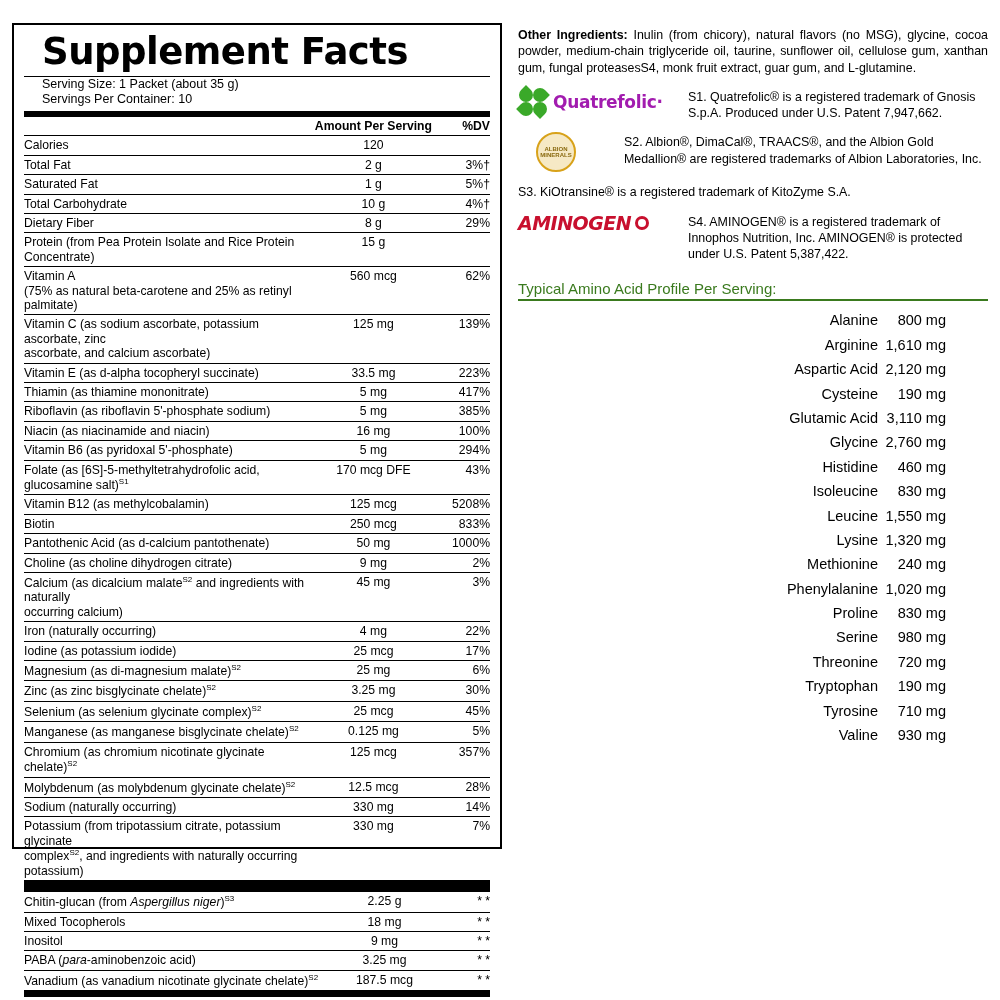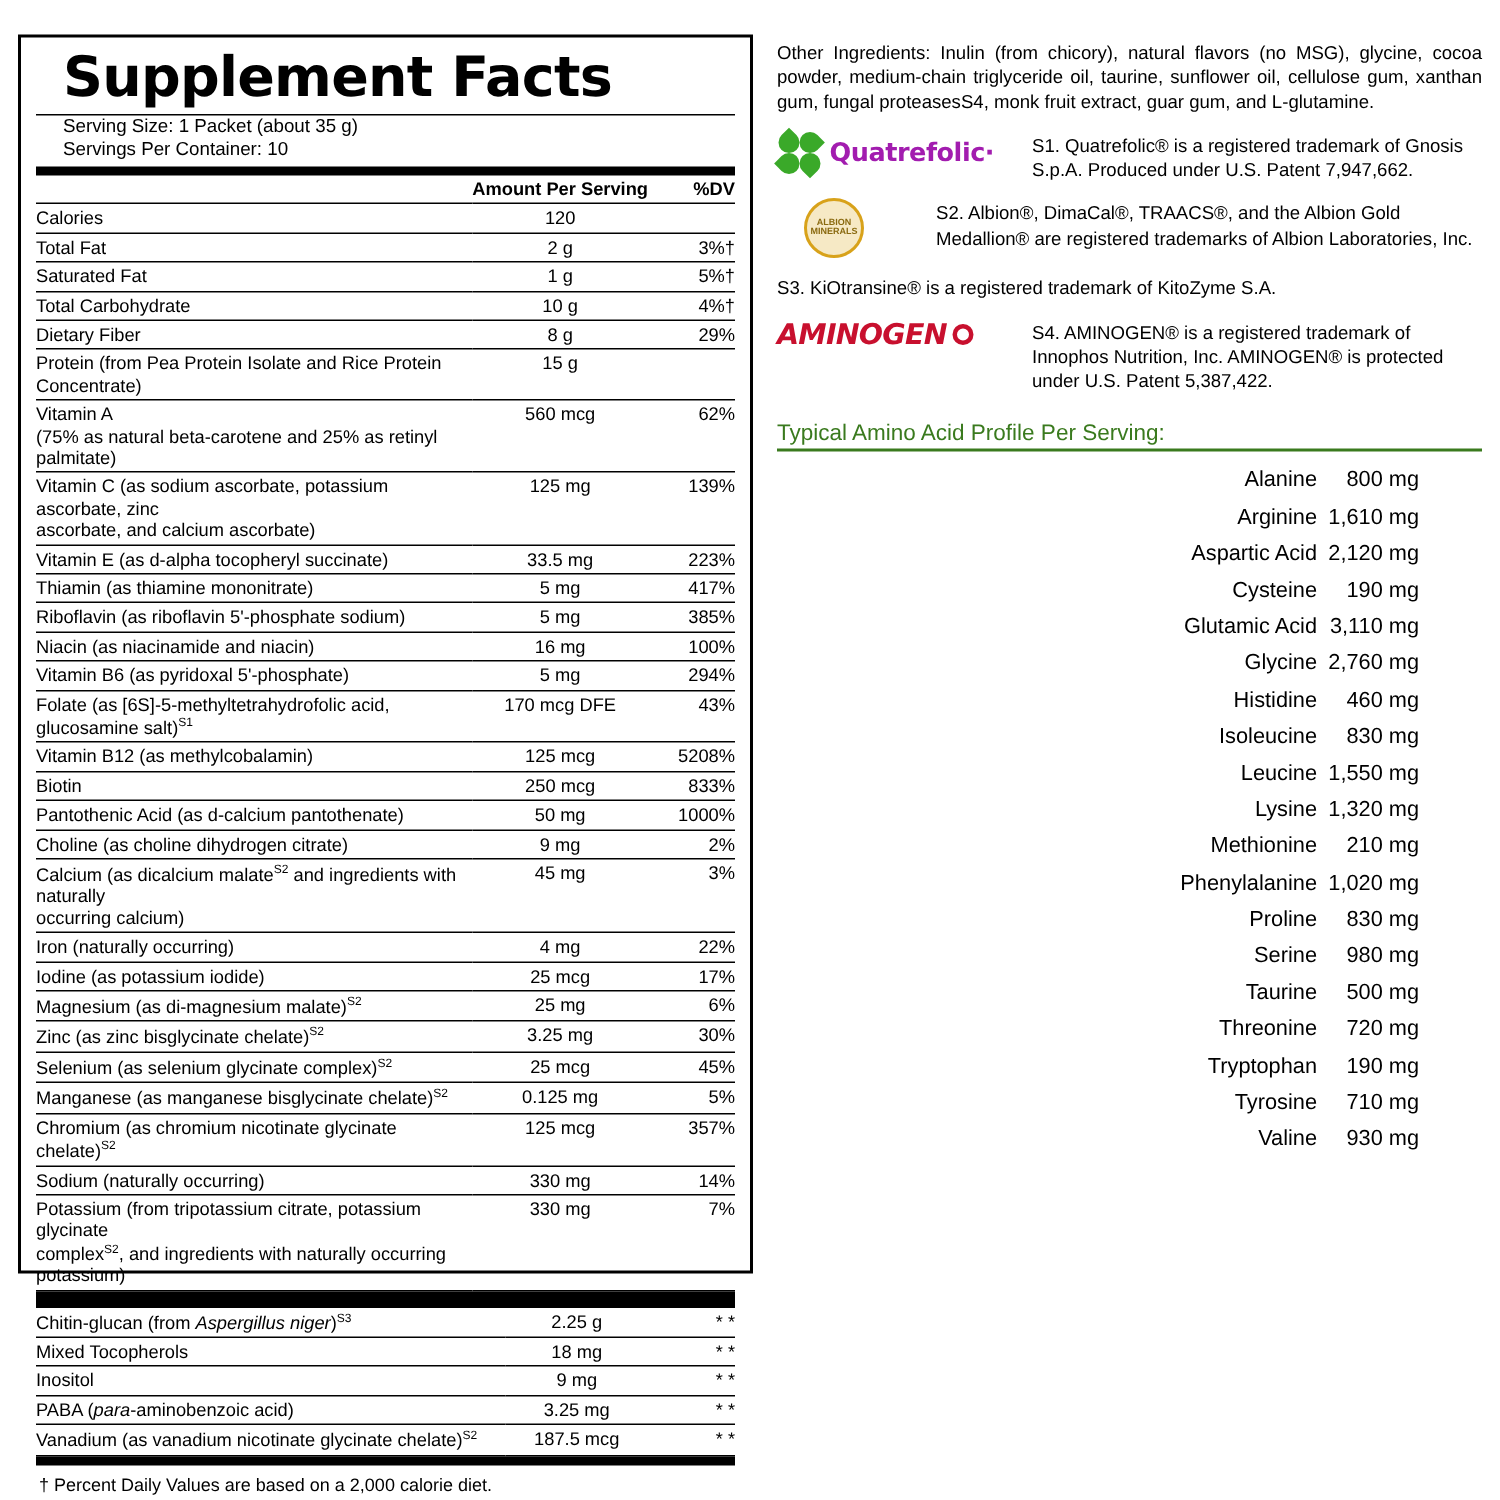--- a/index.html
+++ b/index.html
@@ -75,21 +75,21 @@
   .right {
     flex: 1;
     padding-left: 16px;
     padding-top: 4px;
     font-size: 12.4px;
   }
   .other-ing {
     line-height: 1.32;
     text-align: justify;
   }
-  .other-ing b { font-weight: normal; margin-top: 28px; }
+  .other-ing b { font-weight: bold; margin-top: 28px; }
 
   .logo-row {
     display: flex;
     align-items: flex-start;
     margin-top: 11px;
   }
   .logo-box { width: 170px; flex: 0 0 170px; display:flex; align-items:center; }
   .logo-text { flex: 1; line-height: 1.3; padding-top: 2px; }
 
   .plain-note { margin-top: 12px; line-height: 1.3; }
@@ -291,20 +291,25 @@
           </tr>
           <tr class="line">
             <td class="name">Manganese (as manganese bisglycinate chelate)<sup>S2</sup></td>
             <td class="amt">0.125 mg</td>
             <td class="dv">5%</td>
           </tr>
           <tr class="line">
             <td class="name">Chromium (as chromium nicotinate glycinate chelate)<sup>S2</sup></td>
             <td class="amt">125 mcg</td>
             <td class="dv">357%</td>
+          </tr>
+          <tr class="line">
+            <td class="name">Molybdenum (as molybdenum glycinate chelate)<sup>S2</sup></td>
+            <td class="amt">12.5 mcg</td>
+            <td class="dv">28%</td>
           </tr>
           <tr class="line">
             <td class="name">Sodium (naturally occurring)</td>
             <td class="amt">330 mg</td>
             <td class="dv">14%</td>
           </tr>
           <tr class="line">
             <td class="name">Potassium (from tripotassium citrate, potassium glycinate<br>complex<sup>S2</sup>, and ingredients with naturally occurring potassium)</td>
             <td class="amt">330 mg</td>
             <td class="dv">7%</td>
@@ -430,37 +435,33 @@
           <tr>
             <td class="aa-name">Leucine</td>
             <td class="aa-val">1,550 mg</td>
           </tr>
           <tr>
             <td class="aa-name">Lysine</td>
             <td class="aa-val">1,320 mg</td>
           </tr>
           <tr>
             <td class="aa-name">Methionine</td>
-            <td class="aa-val">210 mg</td>
+            <td class="aa-val">240 mg</td>
           </tr>
           <tr>
             <td class="aa-name">Phenylalanine</td>
             <td class="aa-val">1,020 mg</td>
           </tr>
           <tr>
             <td class="aa-name">Proline</td>
             <td class="aa-val">830 mg</td>
           </tr>
           <tr>
             <td class="aa-name">Serine</td>
             <td class="aa-val">980 mg</td>
-          </tr>
-          <tr>
-            <td class="aa-name">Taurine</td>
-            <td class="aa-val">500 mg</td>
           </tr>
           <tr>
             <td class="aa-name">Threonine</td>
             <td class="aa-val">720 mg</td>
           </tr>
           <tr>
             <td class="aa-name">Tryptophan</td>
             <td class="aa-val">190 mg</td>
           </tr>
           <tr>

